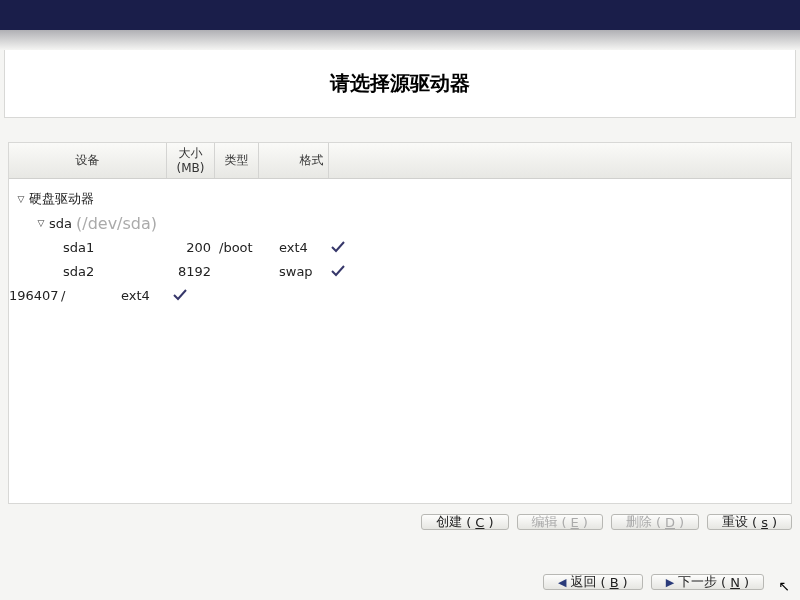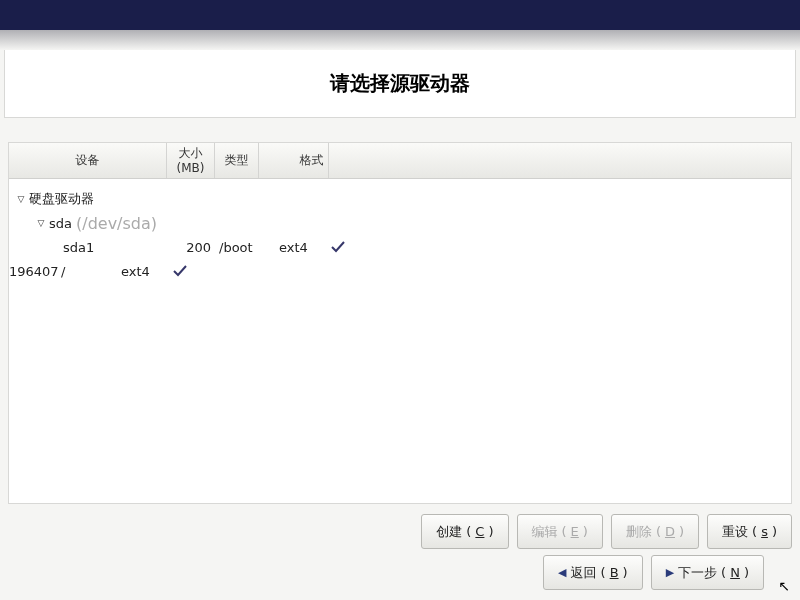--- a/index.html
+++ b/index.html
@@ -35,21 +35,21 @@
 .indent0 { padding-left: 6px; }
 .indent1 { padding-left: 26px; }
 .indent2 { padding-left: 54px; }
 .devpath { color: #aaa; font-size: 16px; margin-left: 4px; }
 
 .check { stroke: #36376a; stroke-width: 2; fill: none; }
 
 .action-bar { display: flex; justify-content: flex-end; gap: 8px; padding: 10px 8px 0 8px; }
 .footer-bar { position: absolute; bottom: 10px; right: 36px; display: flex; gap: 8px; }
 
-button { font-family: inherit; font-size: 13px; height: 35px; padding: 0 14px; background: linear-gradient(#fdfdfc, #e6e6e2); border: 1px solid #b8b8b4; border-radius: 3px; color: #222; cursor: pointer; display: inline-flex; align-items: center; gap: 4px; }
+button { font-family: inherit; font-size: 13px; height: 16px; padding: 0 14px; background: linear-gradient(#fdfdfc, #e6e6e2); border: 1px solid #b8b8b4; border-radius: 3px; color: #222; cursor: pointer; display: inline-flex; align-items: center; gap: 4px; }
 button:disabled { color: #aaa; cursor: default; }
 button .mn { text-decoration: underline; }
 .arrow-icon { font-size: 11px; color: #2a3b7a; }
 
 .cursor { position: absolute; right: 10px; bottom: 6px; font-size: 14px; color: #000; pointer-events: none; }
 </style>
 </head>
 <body>
 
 <div class="top-banner"></div>
@@ -92,20 +92,33 @@
       <div class="cell-size">200</div>
       <div class="cell-mount">/boot</div>
       <div class="cell-type">ext4</div>
       <div class="cell-format">
           <svg width="16" height="16">
             <polyline class="check" points="2,8 6,12 14,3"></polyline>
           </svg>
         </div>
     </div>
 
+    <div class="row">
+      <div class="cell-dev indent2">
+          <span>sda2</span>
+        </div>
+      <div class="cell-size">8192</div>
+      <div class="cell-mount"></div>
+      <div class="cell-type">swap</div>
+      <div class="cell-format">
+          <svg width="16" height="16">
+            <polyline class="check" points="2,8 6,12 14,3"></polyline>
+          </svg>
+        </div>
+    </div>
 
     <div class="row">
       <div class="cell-size">196407</div>
       <div class="cell-mount">/</div>
       <div class="cell-type">ext4</div>
       <div class="cell-format">
           <svg width="16" height="16">
             <polyline class="check" points="2,8 6,12 14,3"></polyline>
           </svg>
         </div>

